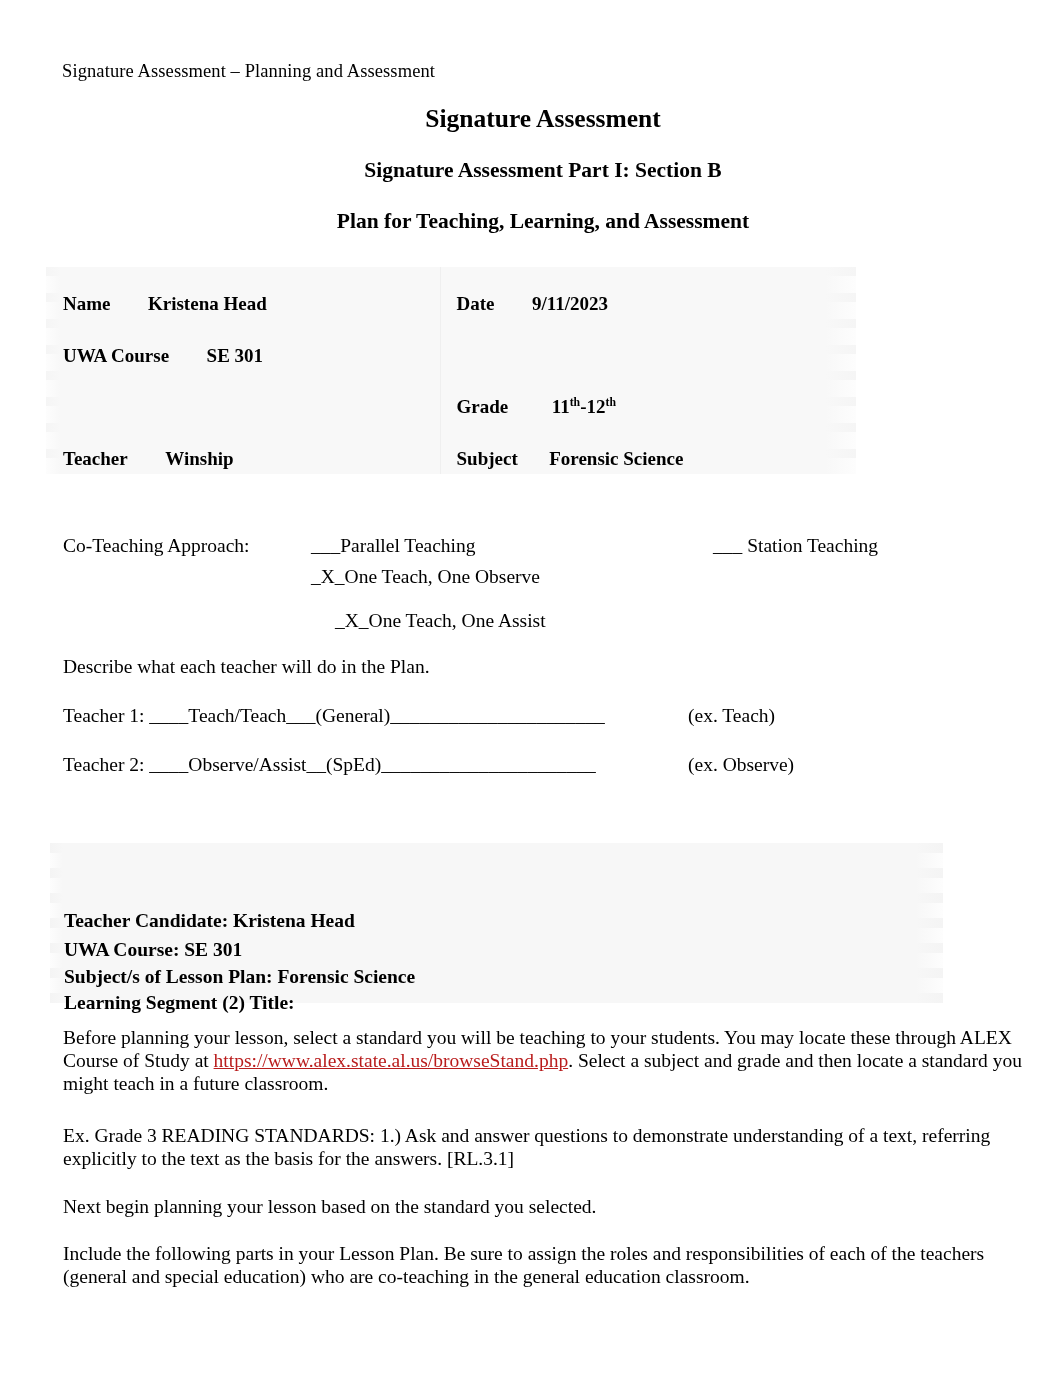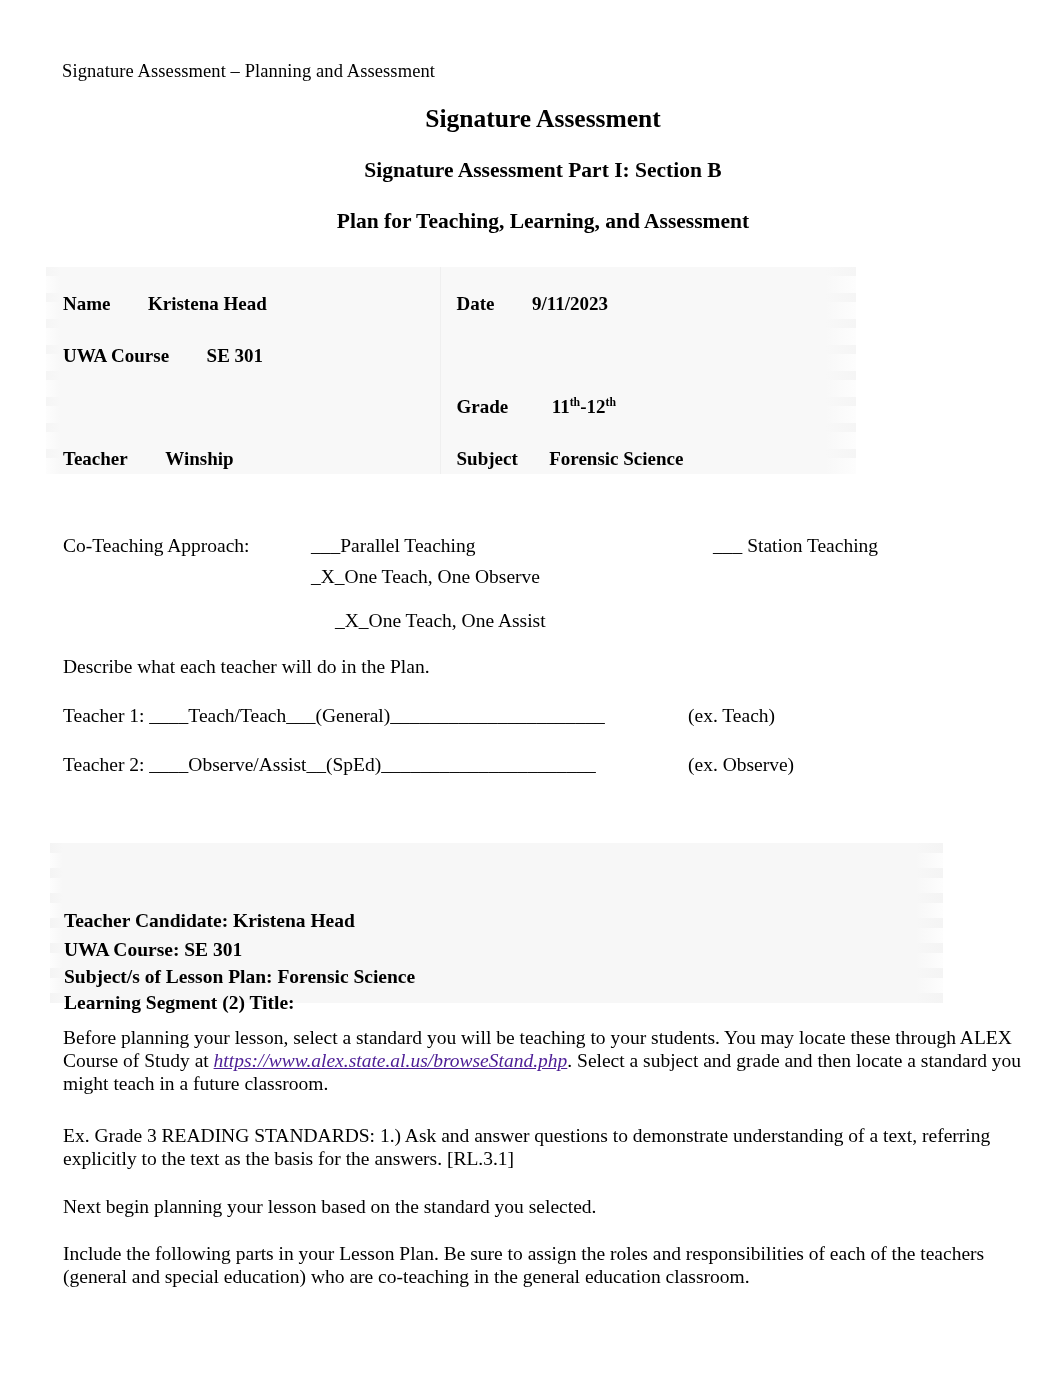--- a/index.html
+++ b/index.html
@@ -191,23 +191,22 @@
     font-size: 19.5px;
     line-height: 1.18;
     text-align: left;
   }
   .para-1 { top: 1026px; }
   .para-2 { top: 1124px; }
   .para-3 { top: 1195px; }
   .para-4 { top: 1242px; }
 
   a.doclink {
-    color: #4c1d95;
+    color: #b91c1c;
     text-decoration: underline;
-    font-style: italic;
   }
 </style>
 </head>
 <body>
 
 <div class="page">
 
   <div class="doc-header">Signature Assessment – Planning and Assessment</div>
 
   <div class="title-block">

